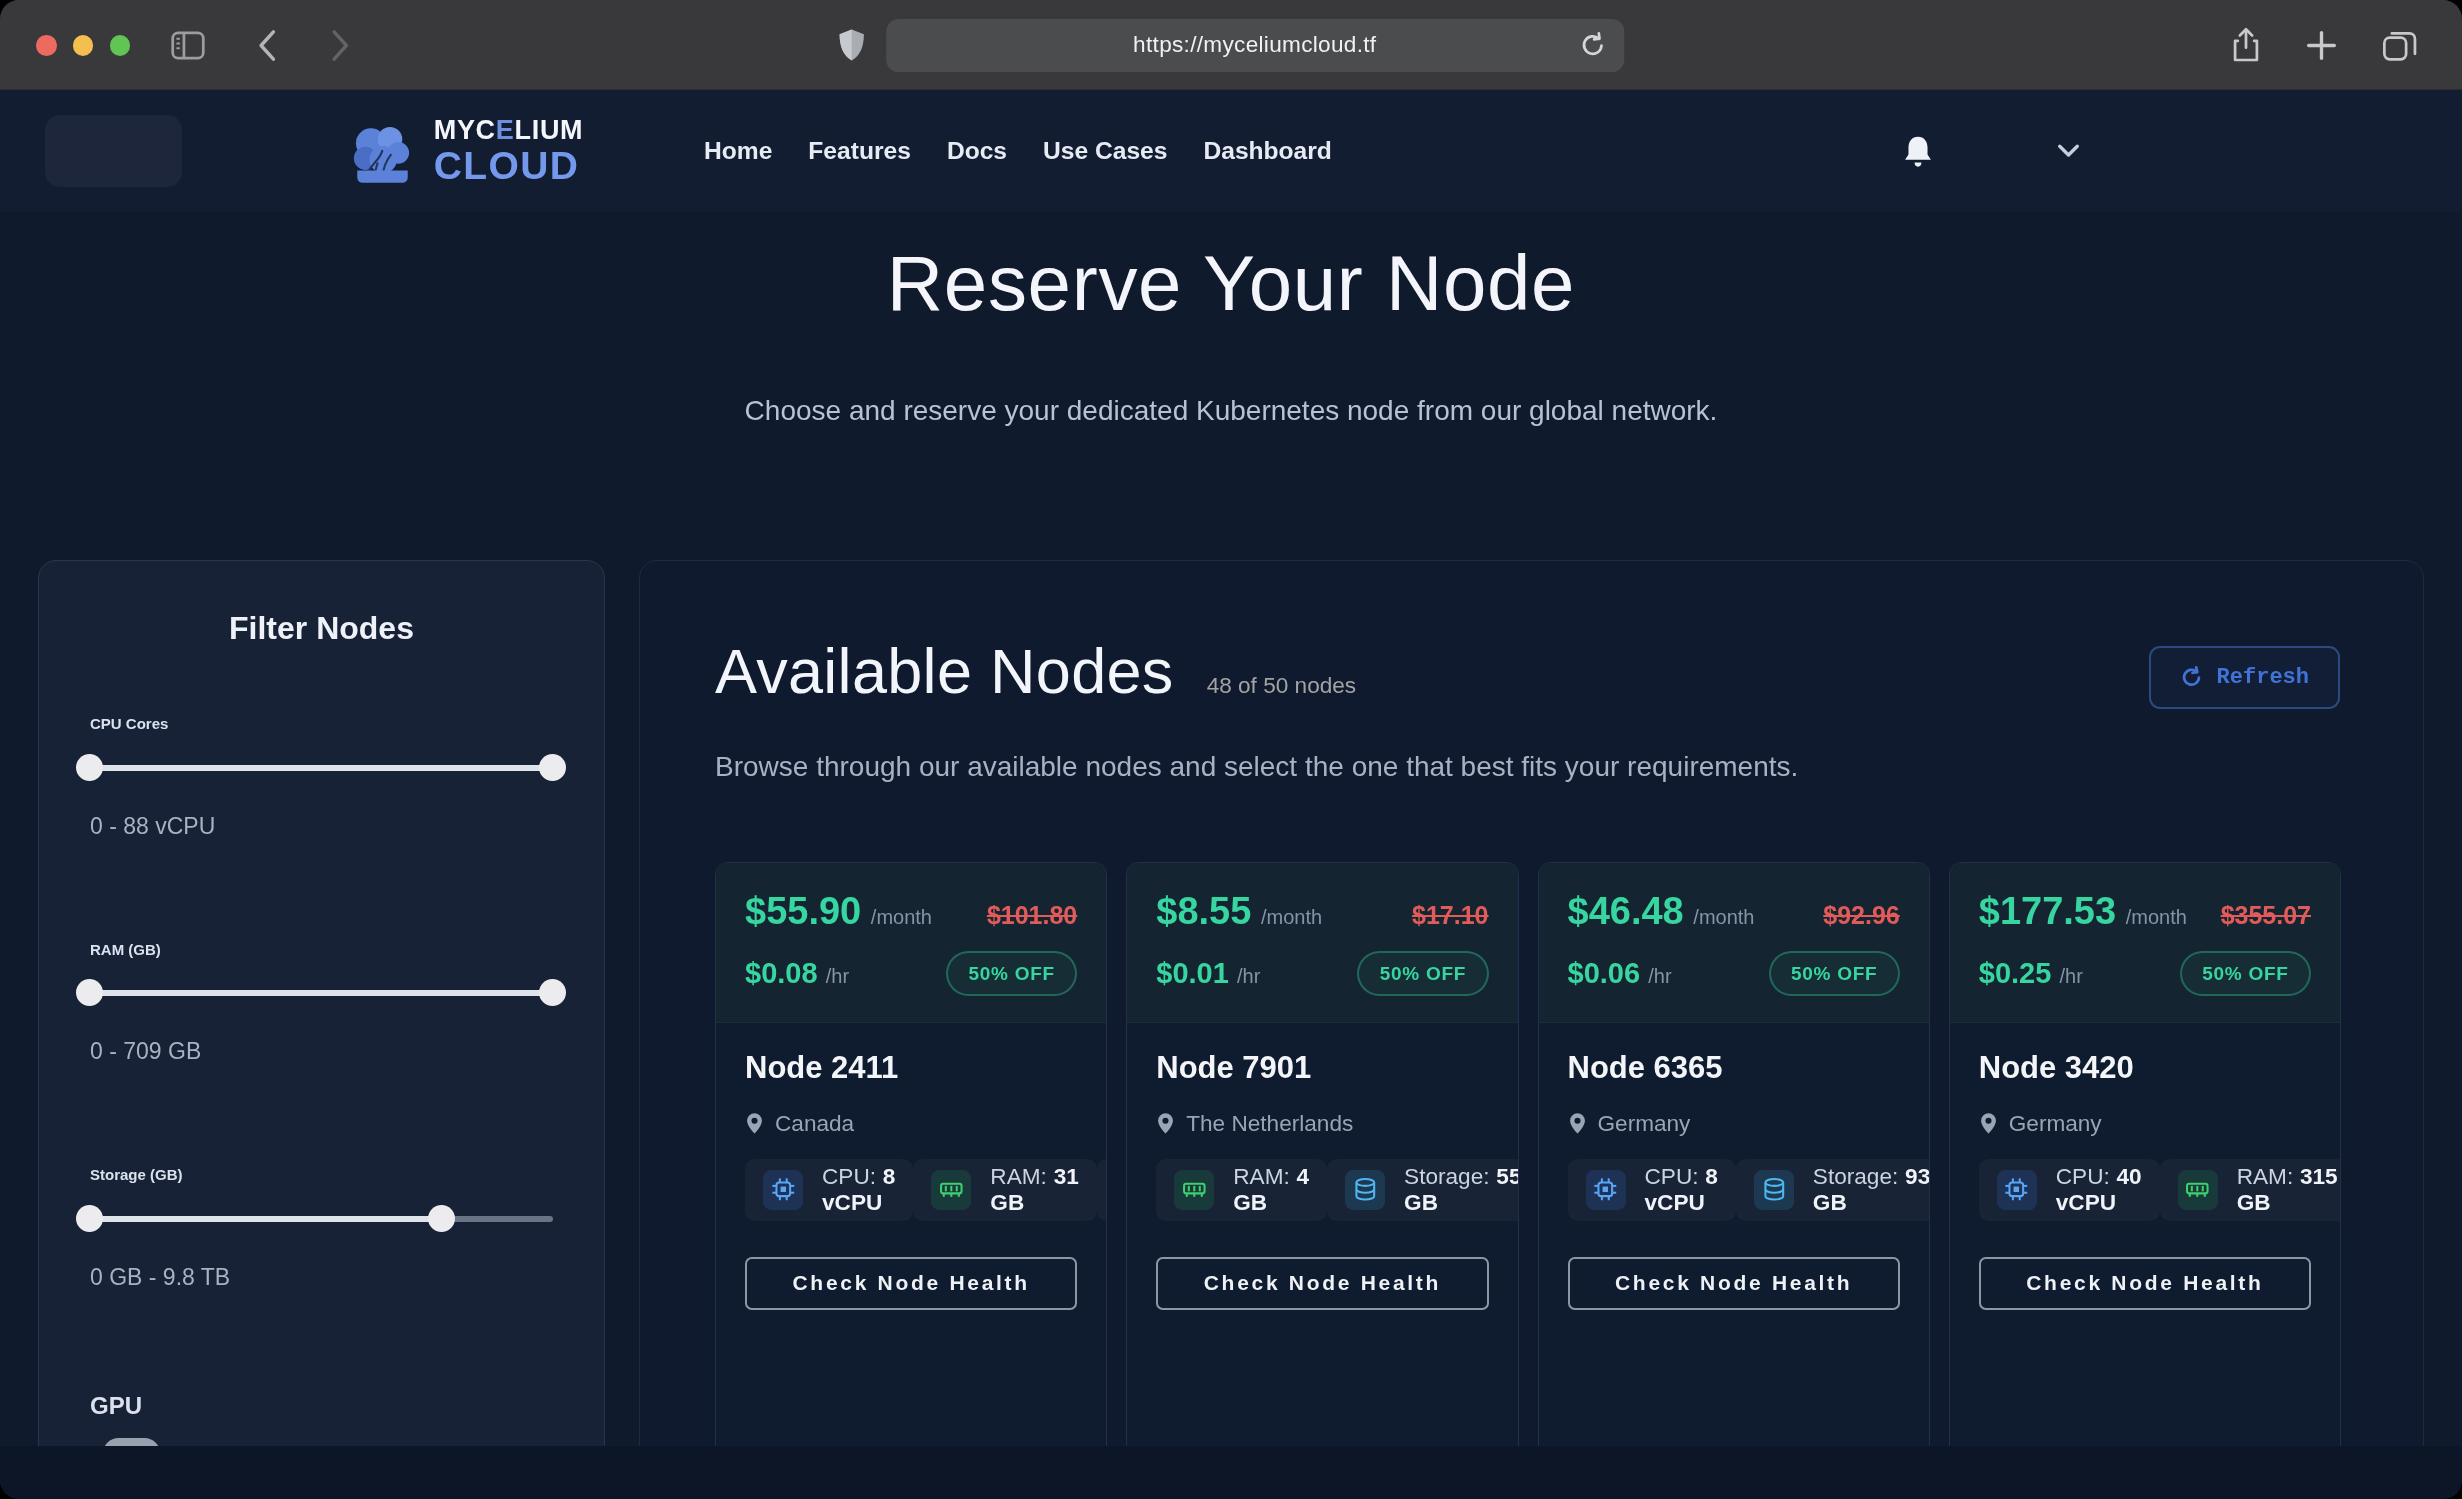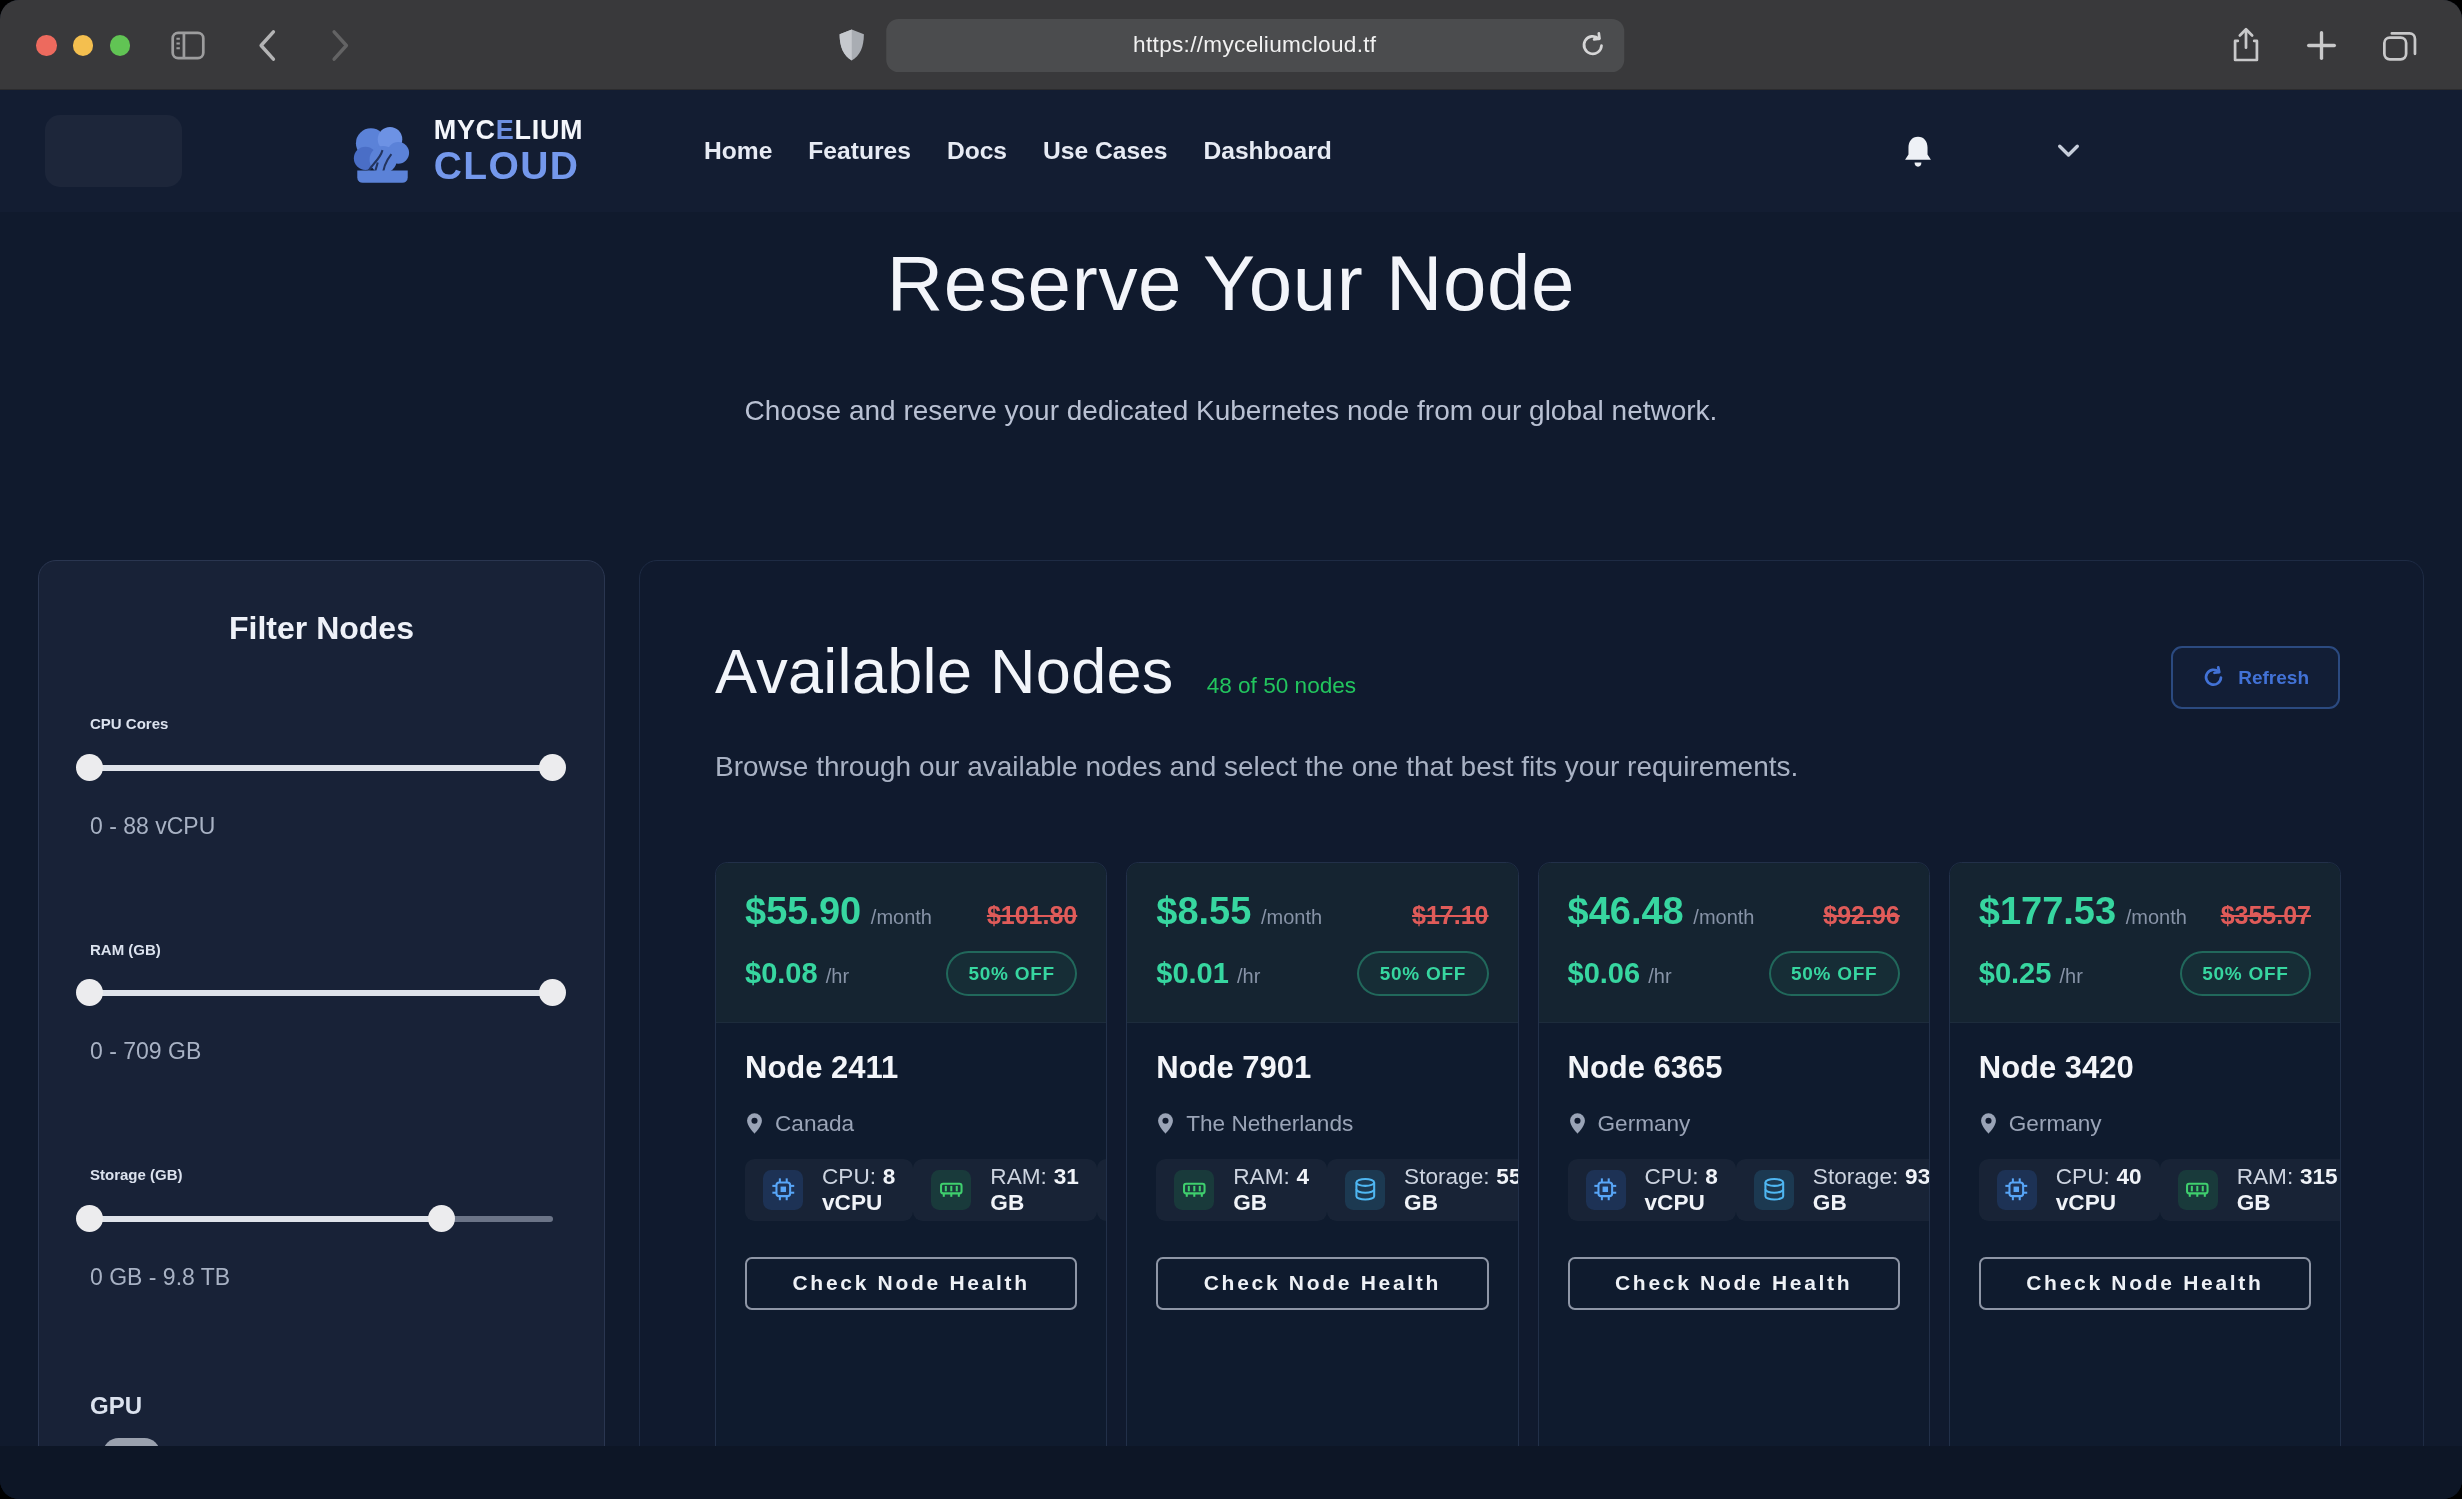--- a/index.html
+++ b/index.html
@@ -78,27 +78,27 @@
   .gpu-label { padding:0 51px; font-size:24px; font-weight:600; color:#dbe2ee; }
   .gpu-toggle { margin:18px 0 0 64px; width:57px; height:31px; border-radius:16.4px; background:#9aa1ae; }
 
   
   .panel {
     position:absolute; left:639px; top:560px; width:1785px; height:929px;
     background:#101a2e; border:1.4px solid #1e2b44; border-radius:18px;
   }
   .panel-head { position:absolute; left:75px; top:74px; display:flex; align-items:baseline; }
   .panel-title { font-size:63px; font-weight:400; color:#f2f5fa; letter-spacing:0.3px; }
-  .panel-count { margin-left:33px; font-size:22.6px; color:#22c55e; }
+  .panel-count { margin-left:33px; font-size:22.6px; color:#a3a3a3; }
   .refresh-btn {
     position:absolute; right:83px; top:85px; height:63px; padding:0 29px;
     display:flex; align-items:center; gap:13.7px;
     background:rgba(40,70,130,0.10); border:2.1px solid #2b4a80; border-radius:11px; cursor:pointer;
   }
-  .refresh-label { font-size:19px; font-weight:600; color:#4272d6; }
+  .refresh-label { font-size:22px; font-weight:600; color:#4272d6;font-family:Liberation Mono, monospace; }
   .panel-sub { position:absolute; left:75px; top:190px; font-size:28px; color:#a9b2c4; }
 
   .cards { position:absolute; left:75px; top:301px; right:82px; display:flex; gap:19px; }
   .card {
     flex:1 1 0; height:610px; background:#0f1b2e; border:1.4px solid #223049; border-radius:12.3px;
     overflow:hidden; display:flex; flex-direction:column;
   }
   .price-head { background:#152431; border-bottom:1.4px solid #1d2c3c; padding:27px 29px 26px 29px; }
   .price-row { display:flex; align-items:baseline; justify-content:space-between; }
   .price-month-wrap { display:flex; align-items:baseline; gap:9.6px; }

